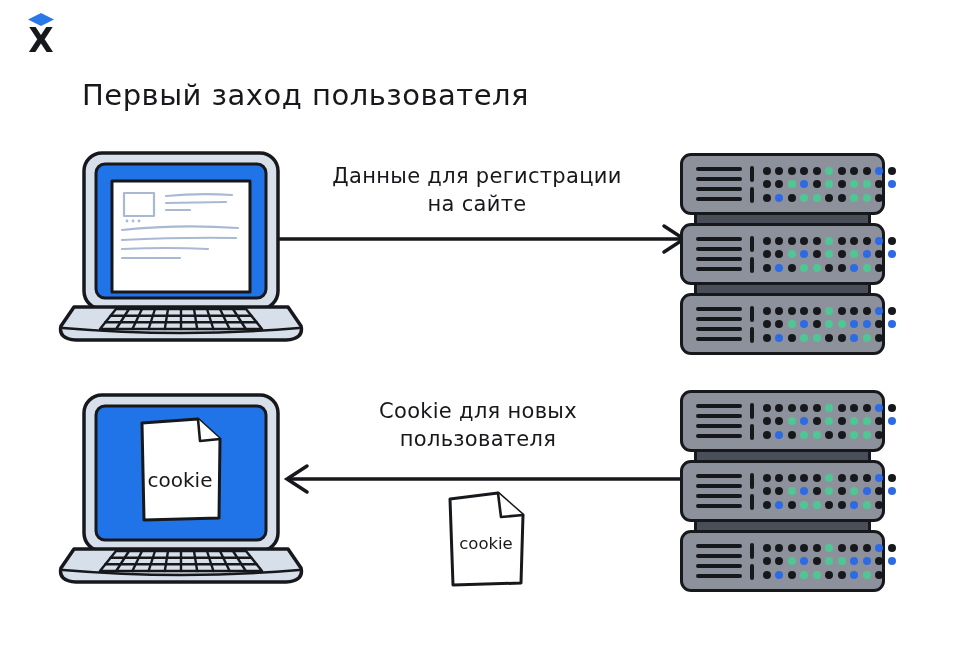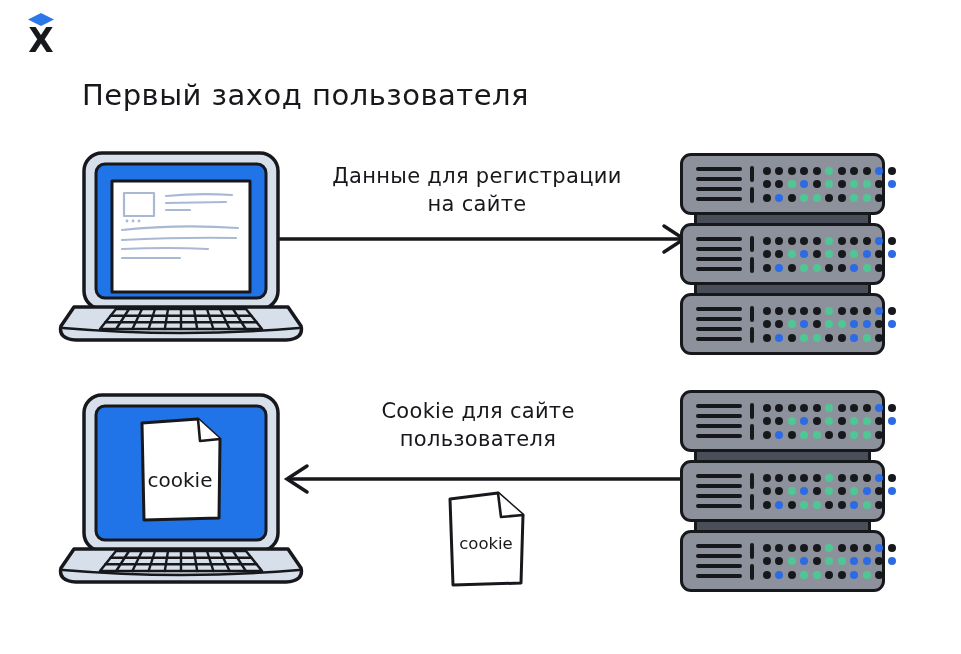--- a/index.html
+++ b/index.html
@@ -64,21 +64,21 @@
   </div>
 
   <div id="page-title" class="abs">Первый заход пользователя</div>
 
   <div id="flow-label-1" class="abs flow-label">
     <span>Данные для регистрации</span>
     <span>на сайте</span>
   </div>
 
   <div id="flow-label-2" class="abs flow-label">
-    <span>Cookie для сайте</span>
+    <span>Cookie для новых</span>
     <span>пользователя</span>
   </div>
 
   <div class="abs" style="left:58px;top:150px">
     <svg width="246" height="212" viewBox="0 0 246 212">
       <g stroke="#17181C" stroke-linecap="round" stroke-linejoin="round">
         <rect class="bodyf" x="26" y="3" width="194" height="156" rx="18" stroke-width="3.5"></rect>
         <rect class="bluef" x="38" y="14" width="170" height="134" rx="9" stroke-width="3"></rect>
         <rect x="54" y="31" width="138" height="111" fill="#FFFFFF" stroke-width="3"></rect>
 

